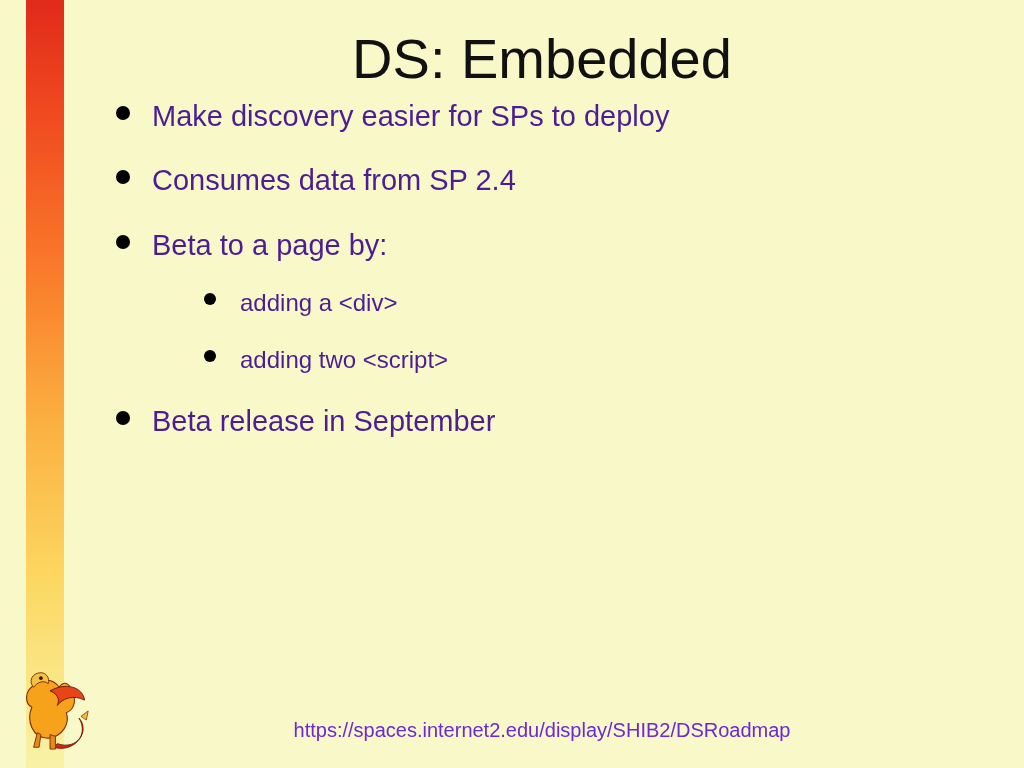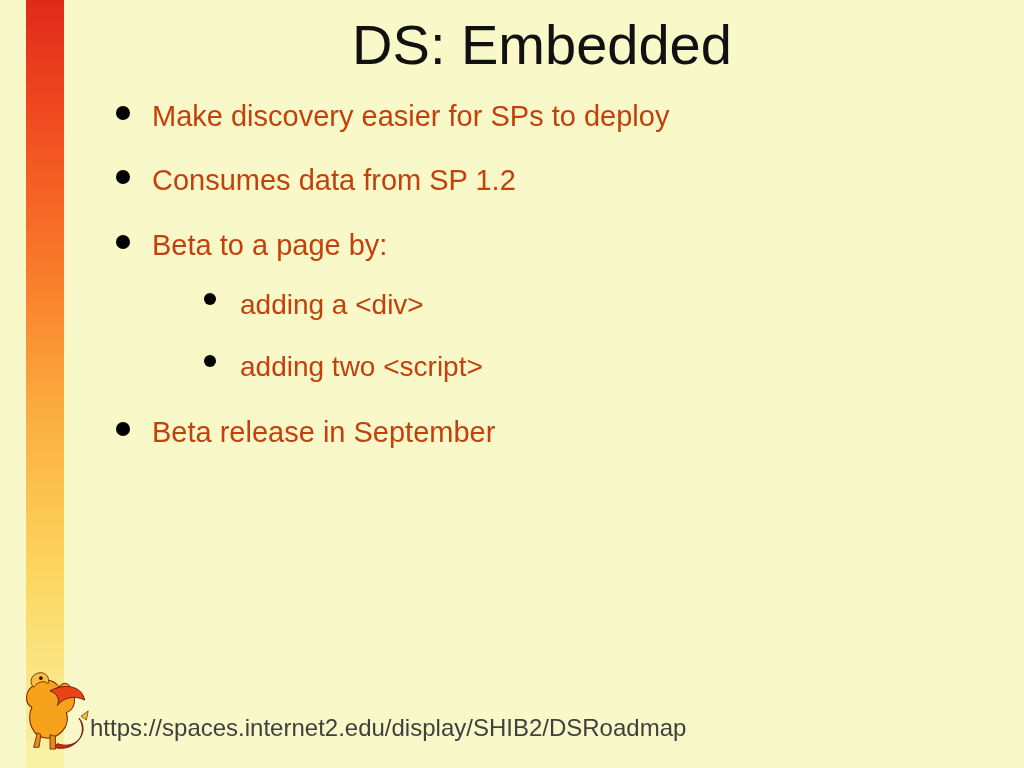--- a/index.html
+++ b/index.html
@@ -22,33 +22,33 @@
       #f04a20 15%,
       #f97a2a 35%,
       #fbb040 55%,
       #fcd760 75%,
       #f8f2a8 100%);
   }
   .title {
     position: absolute;
     left: 90px;
     right: 30px;
-    top: 12px;
+    top: 26px;
     text-align: center;
     font-size: 56px;
     font-weight: 400;
     color: #111;
     letter-spacing: 0px;
   }
   .content {
     position: absolute;
     left: 110px;
     top: 98px;
     right: 40px;
-    color: #c2410c;
+    color: #4c1d95;
   }
   ul.top { list-style: none; }
   ul.top > li {
     position: relative;
     padding-left: 42px;
     font-size: 29px;
     line-height: 1.25;
     margin-bottom: 28px;
   }
   ul.top > li::before {
@@ -59,42 +59,42 @@
     width: 14px;
     height: 14px;
     background: #000;
     border-radius: 50%;
   }
   ul.sub { list-style: none; margin-top: 24px; }
   ul.sub > li {
     position: relative;
     padding-left: 42px;
     margin-left: 46px;
-    font-size: 28px;
+    font-size: 24px;
     line-height: 1.3;
     margin-bottom: 26px;
   }
   ul.sub > li::before {
     content: "";
     position: absolute;
     left: 6px;
     top: 6px;
     width: 12px;
     height: 12px;
     background: #000;
     border-radius: 50%;
   }
   .footer-url {
     position: absolute;
     bottom: 26px;
     left: 90px;
     right: 30px;
-    text-align: left;
-    font-size: 24px;
-    color: #404040;
+    text-align: center;
+    font-size: 20px;
+    color: #6d28d9;
   }
   .logo {
     position: absolute;
     left: 4px;
     bottom: 8px;
     width: 92px;
     height: 100px;
   }
 </style>
 </head>
@@ -103,21 +103,21 @@
 <div class="side-stripe"></div>
 
 <h1 class="title">DS: Embedded</h1>
 
 <div class="content">
   <ul class="top">
     <li>
       <span>Make discovery easier for SPs to deploy</span>
     </li>
     <li>
-      <span>Consumes data from SP 1.2</span>
+      <span>Consumes data from SP 2.4</span>
     </li>
     <li>
       <span>Beta to a page by:</span>
       <ul class="sub">
         <li>
           <span>adding a &lt;div&gt;</span>
         </li>
         <li>
           <span>adding two &lt;script&gt;</span>
         </li>

